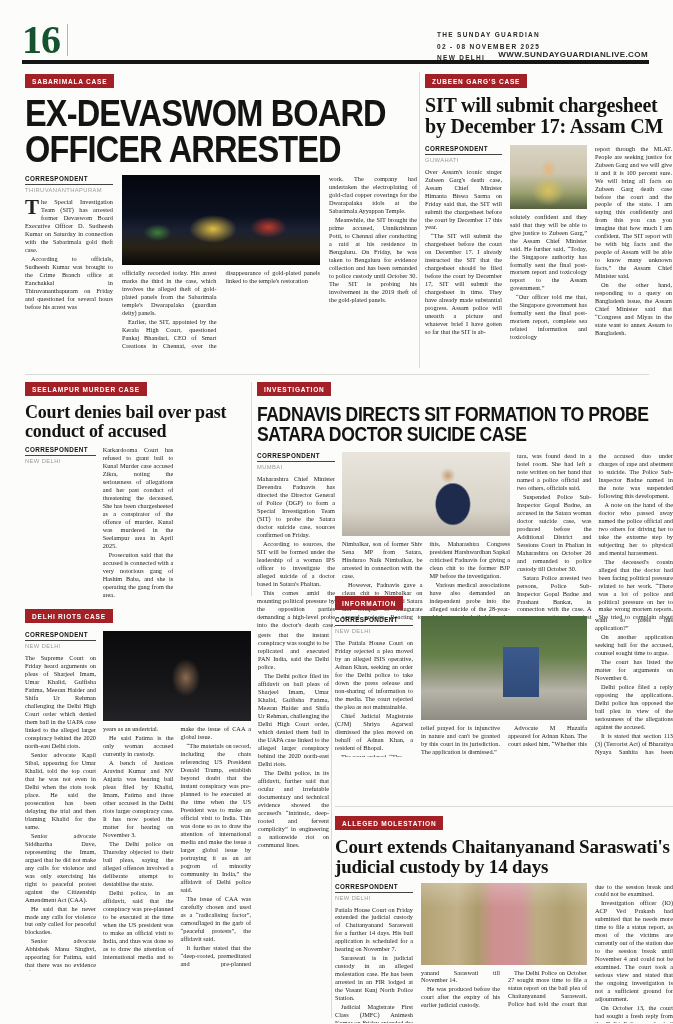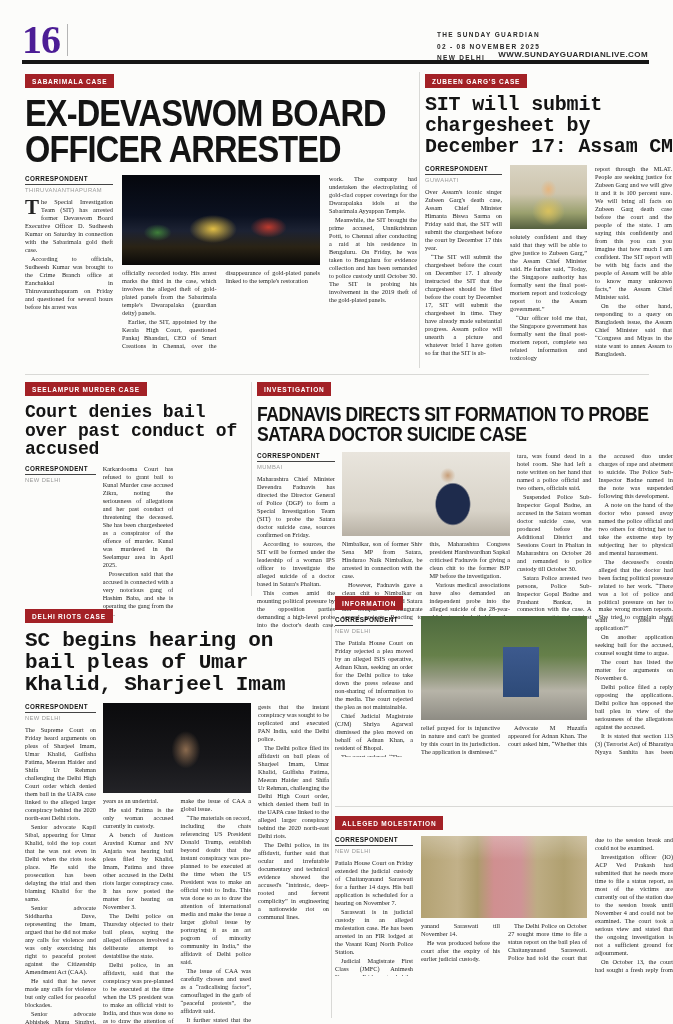--- a/index.html
+++ b/index.html
@@ -1,31 +1,31 @@
 <!DOCTYPE html>
 <html><head>
 <meta charset="utf-8">
 <style>
   html,body{margin:0;padding:0;background:#e8e8e8;}
   .page{position:relative;width:673px;height:1024px;background:#fcfcfa;overflow:hidden;
         font-family:"Liberation Serif",serif;color:#1d1d1d;}
   
-  .pagenum{position:absolute;left:22px;top:16px;font:700 40px "Liberation Serif",serif;color:#4c1d95;letter-spacing:-1px;}
+  .pagenum{position:absolute;left:22px;top:16px;font:700 40px "Liberation Serif",serif;color:#14532d;letter-spacing:-1px;}
   .pagenum-rule{position:absolute;left:67px;top:24px;width:1px;height:32px;background:#b5b5b5;}
   .masthead{position:absolute;left:79px;top:13px;font:700 38px "Liberation Serif",serif;color:#161616;letter-spacing:1px;margin:0;}
   .pubinfo{position:absolute;left:437px;top:29px;font:700 6.5px "Liberation Sans",sans-serif;letter-spacing:1.3px;color:#2a2a2a;line-height:1.8;}
   .website{position:absolute;right:25px;top:50px;font:700 8px "Liberation Sans",sans-serif;color:#2a2a2a;letter-spacing:.4px;}
   .toprule{position:absolute;left:22px;width:627px;top:60px;height:4px;background:#161616;}
   
   .article{position:absolute;}
   .tag{display:inline-block;background:#a32126;color:#fff;font:700 6.5px "Liberation Sans",sans-serif;
        letter-spacing:.8px;padding:4px 7px 3px;}
   .hl-sans{margin:8px 0 0;font-family:"Liberation Sans",sans-serif;font-weight:700;color:#141414;
            letter-spacing:-1px;line-height:.96;transform:scaleX(.88);transform-origin:0 0;width:113%;}
-  .hl-serif{margin:7px 0 0;font-family:Liberation Mono, monospace;font-weight:700;color:#141414;
+  .hl-serif{margin:7px 0 0;font-family:Liberation Serif, serif;font-weight:700;color:#141414;
             letter-spacing:-.2px;line-height:1.04;}
   .cols{display:flex;overflow:hidden;margin-top:8px;}
   .col{overflow:hidden;}
   .bodytext{column-fill:auto;overflow:hidden;}
   .bodytext p{margin:0;font:6.3px/1.27 "Liberation Serif",serif;text-align:justify;color:#222;}
   .bodytext p + p{text-indent:6px;margin-top:1px;}
   .dropcap p:first-child::first-letter{float:left;font-size:21px;line-height:16px;padding:1px 2px 0 0;font-weight:700;}
   .byline{margin-bottom:5px;}
   .byline .who{display:block;font:700 6.3px "Liberation Sans",sans-serif;color:#111;letter-spacing:.4px;
                border-bottom:1px solid #444;padding-bottom:2px;margin-bottom:2px;}
@@ -183,21 +183,20 @@
             <p>Satara Police arrested two persons, Police Sub-Inspector Gopal Badne and Prashant Bankar, in connection with the case. A case was registered against the accused duo under charges of rape and abetment to suicide. The Police Sub-Inspector Badne named in the note was suspended following this development.</p>
             <p>A note on the hand of the doctor who passed away named the police official and two others for driving her to take the extreme step by subjecting her to physical and mental harassment.</p>
             <p>The deceased's cousin alleged that the doctor had been facing political pressure related to her work. “There was a lot of police and political pressure on her to make wrong mortem reports. She tried to complain about it. My sister should get justice,” the cousin told ANI.</p>
           </div>
       </div>
     </div>
   </section>
 
   <section class="article" style="left:25px;top:605px;width:305px;height:416px;">
     <div class="tag">DELHI RIOTS CASE</div>
-    <h2 class="hl-serif" style="font-size:21px;">SC begins hearing on bail pleas of Umar Khalid, Sharjeel Imam</h2>
     <div class="cols" style="gap:7px;height:340px;">
       <div class="col" style="width:71px;">
         <div class="byline">
           <span class="who">CORRESPONDENT</span>
           <span class="where">NEW DELHI</span>
         </div>
         <div class="bodytext">
             <p>The Supreme Court on Friday heard arguments on pleas of Sharjeel Imam, Umar Khalid, Gulfisha Fatima, Meeran Haider and Shifa Ur Rehman challenging the Delhi High Court order which denied them bail in the UAPA case linked to the alleged larger conspiracy behind the 2020 north-east Delhi riots.</p>
             <p>Senior advocate Kapil Sibal, appearing for Umar Khalid, told the top court that he was not even in Delhi when the riots took place. He said the prosecution has been delaying the trial and then blaming Khalid for the same.</p>
             <p>Senior advocate Siddhartha Dave, representing the Imam, argued that he did not make any calls for violence and was only exercising his right to peaceful protest against the Citizenship Amendment Act (CAA).</p>
@@ -256,20 +255,21 @@
             <p>The court has listed the matter for arguments on November 6.</p>
             <p>Delhi police filed a reply opposing the applications. Delhi police has opposed the bail plea in view of the seriousness of the allegations against the accused.</p>
             <p>It is stated that section 113 (3) (Terrorist Act) of Bharatiya Nyaya Sanhita has been invoked against the accused.</p>
           </div>
       </div>
     </div>
   </section>
 
   <section class="article" style="left:335px;top:812px;width:338px;height:210px;">
     <div class="tag">ALLEGED MOLESTATION</div>
+    <h2 class="hl-serif" style="font-size:19px;">Court extends Chaitanyanand Saraswati's judicial custody by 14 days</h2>
     <div class="cols" style="gap:8px;height:140px;margin-top:6px;">
       <div class="col" style="width:78px;">
         <div class="byline">
           <span class="who">CORRESPONDENT</span>
           <span class="where">NEW DELHI</span>
         </div>
         <div class="bodytext">
             <p>Patiala House Court on Friday extended the judicial custody of Chaitanyanand Saraswati for a further 14 days. His bail application is scheduled for a hearing on November 7.</p>
             <p>Saraswati is in judicial custody in an alleged molestation case. He has been arrested in an FIR lodged at the Vasant Kunj North Police Station.</p>
             <p>Judicial Magistrate First Class (JMFC) Animesh Kumar on Friday extended the judicial custody of Chaitan-</p>

